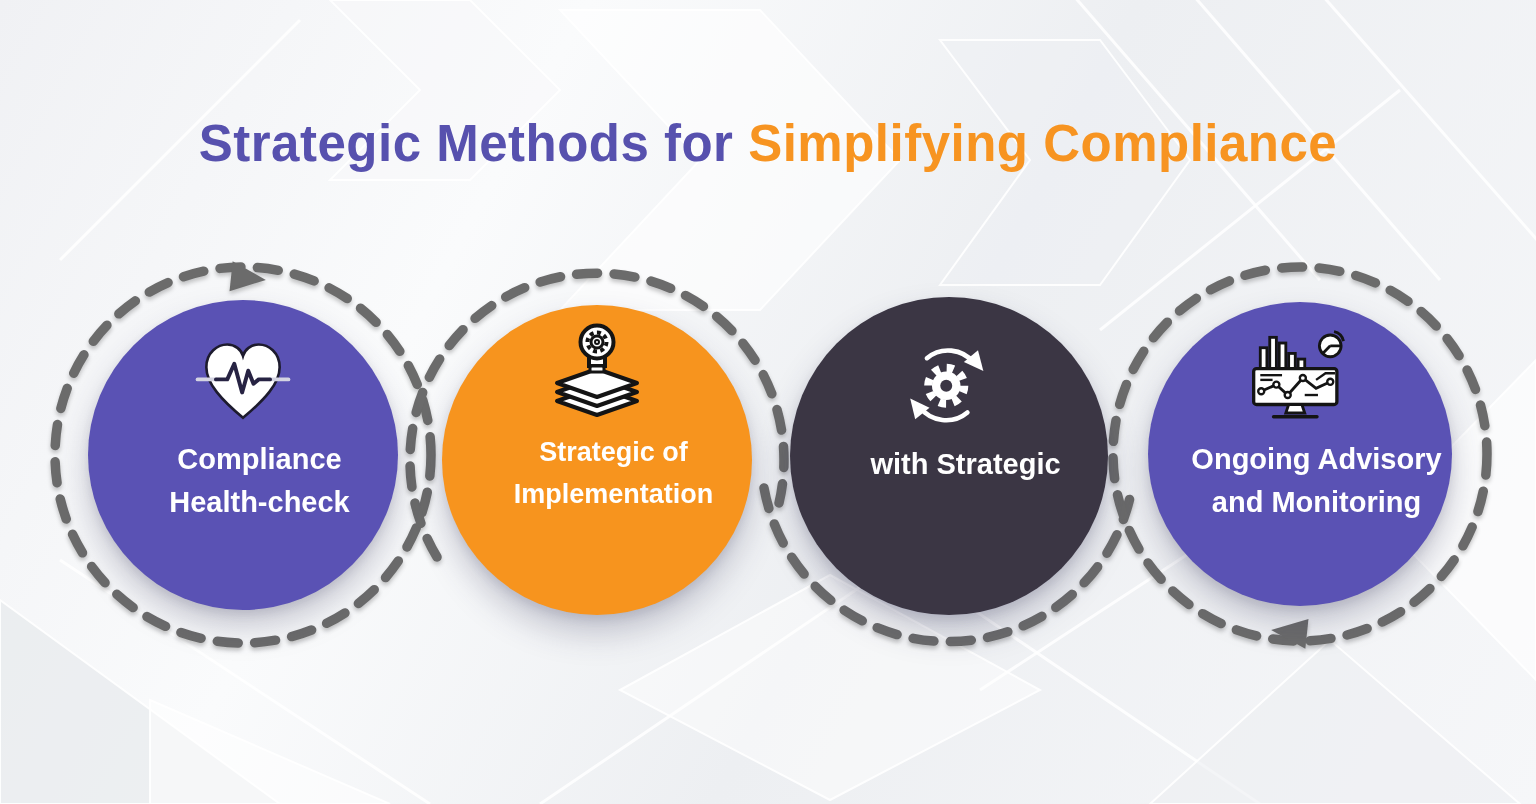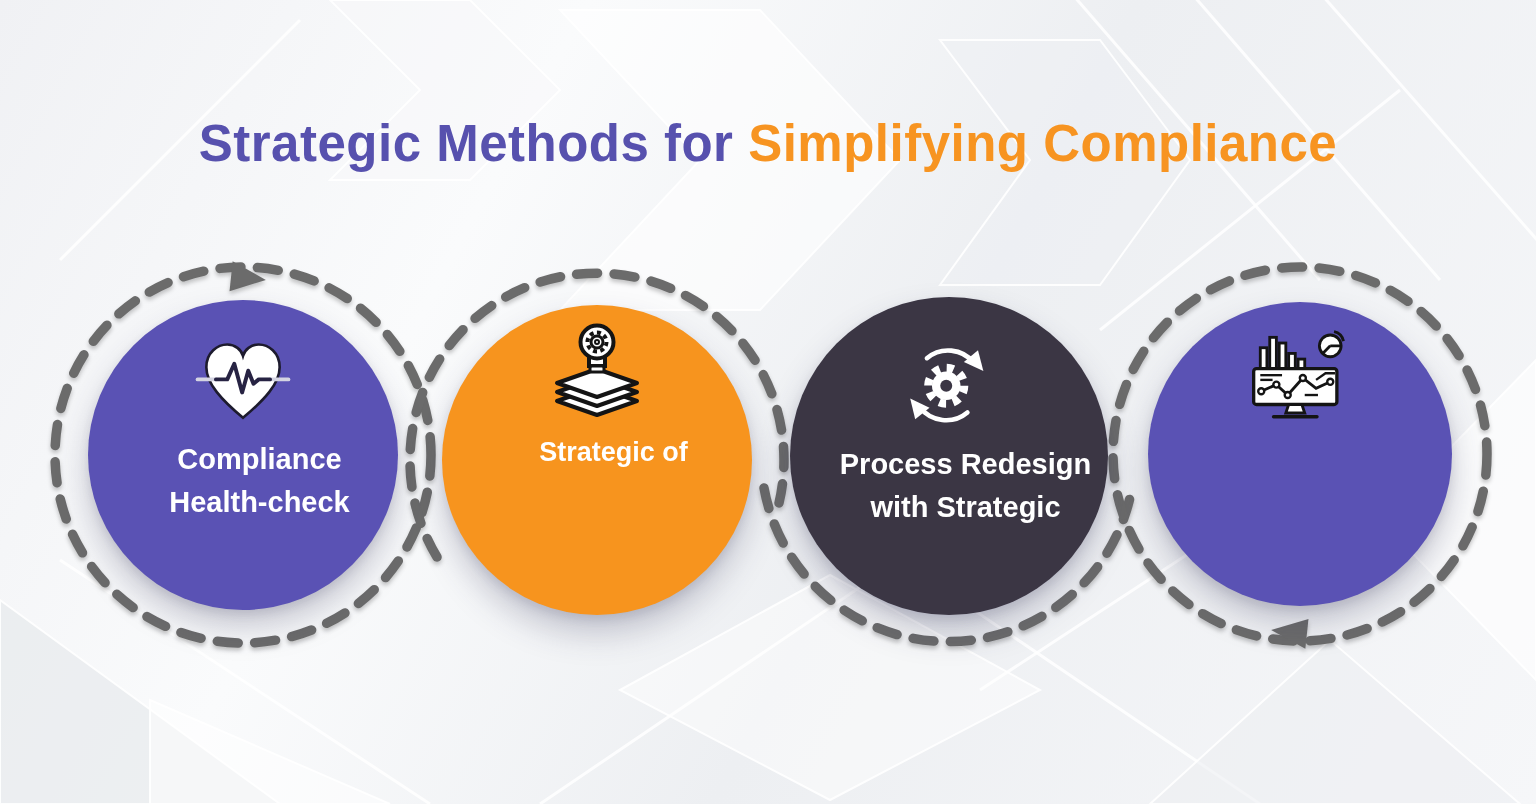--- a/index.html
+++ b/index.html
@@ -93,35 +93,35 @@
       </g>
       <path d="M42 33 L42 45 L58 45 L58 33" fill="#ffffff" stroke="#141414" stroke-width="4"></path>
       <rect x="43" y="45" width="14" height="6" rx="2" fill="#ffffff" stroke="#141414" stroke-width="3"></rect>
       <circle cx="50" cy="21" r="16.5" fill="#ffffff" stroke="#141414" stroke-width="4"></circle>
       <circle cx="50" cy="21" r="9.5" fill="none" stroke="#141414" stroke-width="4" stroke-dasharray="4 3.4"></circle>
       <circle cx="50" cy="21" r="6" fill="#ffffff" stroke="#141414" stroke-width="3"></circle>
       <circle cx="50" cy="21" r="2" fill="none" stroke="#141414" stroke-width="2"></circle>
     </svg>
     <div class="label">
       <div>Strategic of</div>
+      <div>Implementation</div>
     </div>
   </div>
 
   <div class="circle c3" style="background: rgb(59, 54, 68);">
     <svg width="92" height="92" viewBox="0 0 100 100">
       <path d="M 26 23 A 36 36 0 0 1 77 28" fill="none" stroke="#ffffff" stroke-width="5" stroke-linecap="round"></path>
       <polygon points="-8,-10 13,0 -8,10" fill="#ffffff" transform="translate(79,27) rotate(50)"></polygon>
       <path d="M 70 82 A 36 36 0 0 1 18 76" fill="none" stroke="#ffffff" stroke-width="5" stroke-linecap="round"></path>
       <polygon points="-8,-10 13,0 -8,10" fill="#ffffff" transform="translate(16,77) rotate(231)"></polygon>
       <circle cx="47" cy="53" r="19.5" fill="none" stroke="#ffffff" stroke-width="9" stroke-dasharray="7.6 7.7"></circle>
       <circle cx="47" cy="53" r="15.5" fill="#ffffff"></circle>
       <circle cx="47" cy="53" r="6.5" fill="#3b3644"></circle>
     </svg>
     <div class="label">
-      <div>Process Redesign</div>
       <div>with Strategic</div>
     </div>
   </div>
 
   <div class="circle c4" style="background: rgb(90, 82, 180);">
     <svg width="104" height="96" viewBox="0 0 110 100">
       <g fill="#ffffff" stroke="#141414" stroke-width="3">
         <rect x="13" y="18" width="7" height="24"></rect>
         <rect x="23" y="7" width="7" height="35"></rect>
         <rect x="33" y="13" width="7" height="29"></rect>
@@ -140,15 +140,19 @@
         <circle cx="14" cy="64" r="3.2"></circle>
         <circle cx="30" cy="57" r="3.2"></circle>
         <circle cx="42" cy="68" r="3.2"></circle>
         <circle cx="58" cy="50" r="3.2"></circle>
         <circle cx="87" cy="54" r="3.2"></circle>
       </g>
       <line x1="60" y1="68" x2="74" y2="68" stroke="#141414" stroke-width="2.5"></line>
       <path d="M43 78 L40 87 L60 87 L57 78 Z" fill="#ffffff" stroke="#141414" stroke-width="3"></path>
       <line x1="27" y1="91" x2="73" y2="91" stroke="#141414" stroke-width="3.5" stroke-linecap="round"></line>
     </svg>
+    <div class="label">
+      <div>Ongoing Advisory</div>
+      <div>and Monitoring</div>
+    </div>
   </div>
 
 </div>
 
 </body></html>

